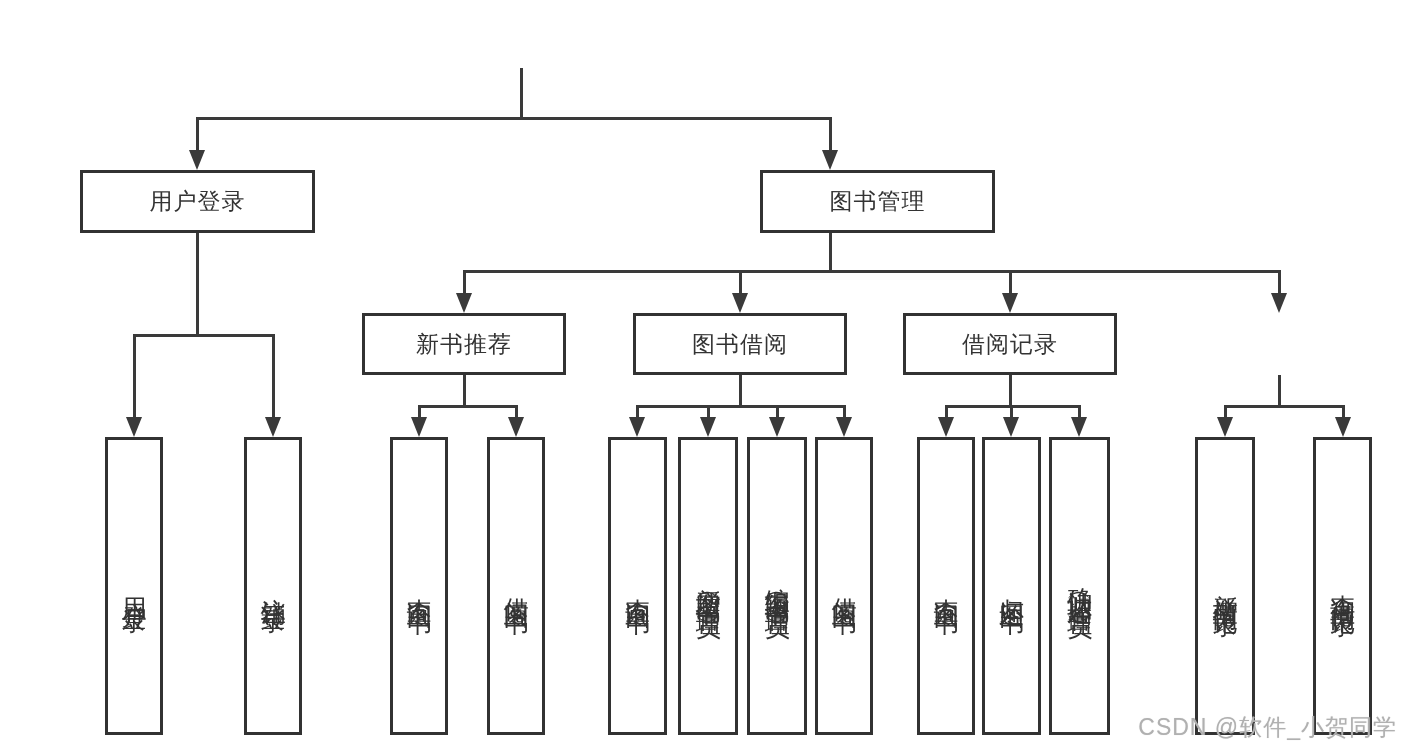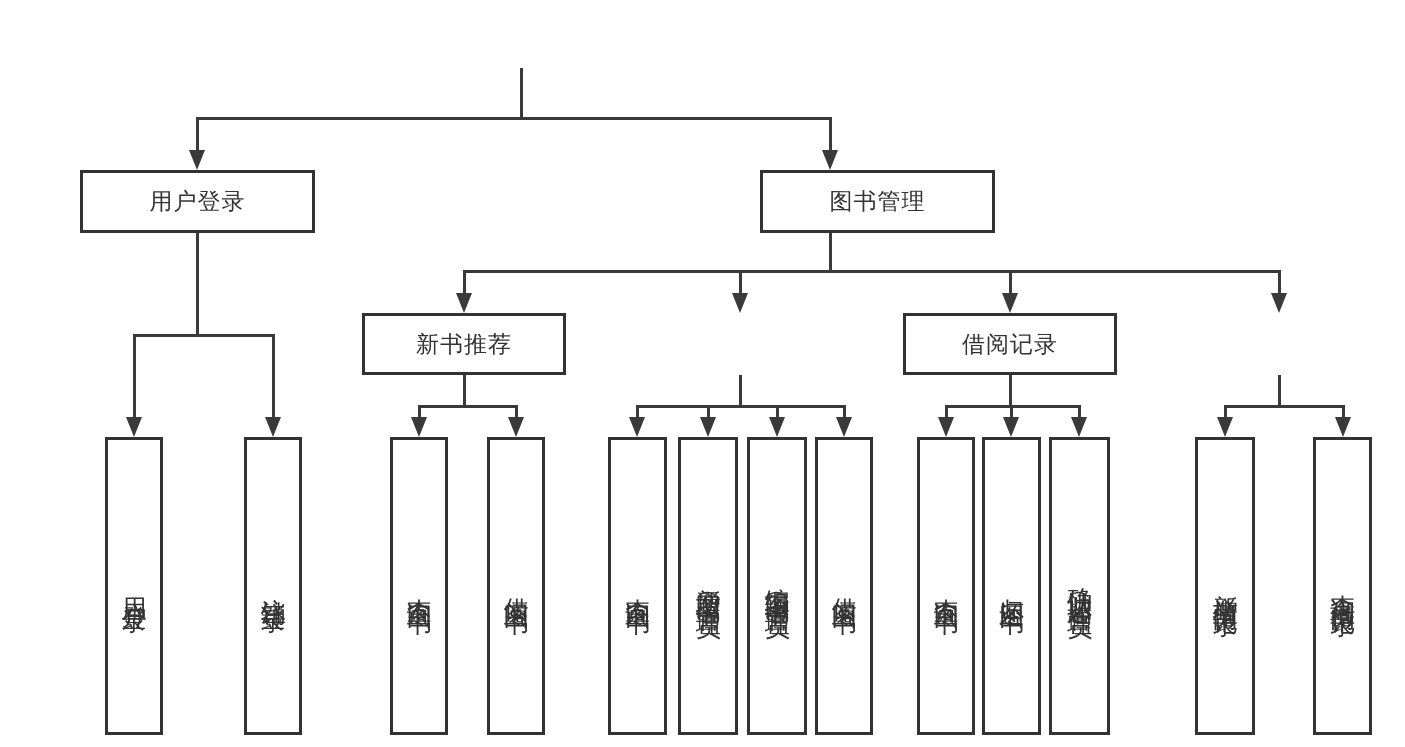--- a/index.html
+++ b/index.html
@@ -51,28 +51,32 @@
     font-size: 23px;
     letter-spacing: 1px;
     z-index: 5;
     text-shadow: 0 0 1px #d8d8d8;
   }
 </style>
 </head>
 <body>
 
 <div id="canvas">
+  <div id="watermark">CSDN @软件_小贺同学</div>
     <div class="node" style="left: 80px; top: 170px; width: 235px; height: 63px;">
       <span class="lbl">用户登录</span>
     </div>
     <div class="node" style="left: 712px; top: 170px; width: 235px; height: 63px; margin-left: 48px;">
       <span class="lbl">图书管理</span>
     </div>
     <div class="node" style="left: 362px; top: 313px; width: 204px; height: 62px; justify-content: center;">
       <span class="lbl">新书推荐</span>
+    </div>
+    <div class="node" style="left: 633px; top: 313px; width: 214px; height: 62px;">
+      <span class="lbl">图书借阅</span>
     </div>
     <div class="node" style="left: 903px; top: 313px; width: 214px; height: 62px;">
       <span class="lbl">借阅记录</span>
     </div>
     <div class="node v" style="left: 105px; top: 437px; width: 58px; height: 298px;">
       <span class="lbl">用户登录</span>
     </div>
     <div class="node v" style="left: 244px; top: 437px; width: 58px; height: 298px;">
       <span class="lbl">注销登录</span>
     </div>

